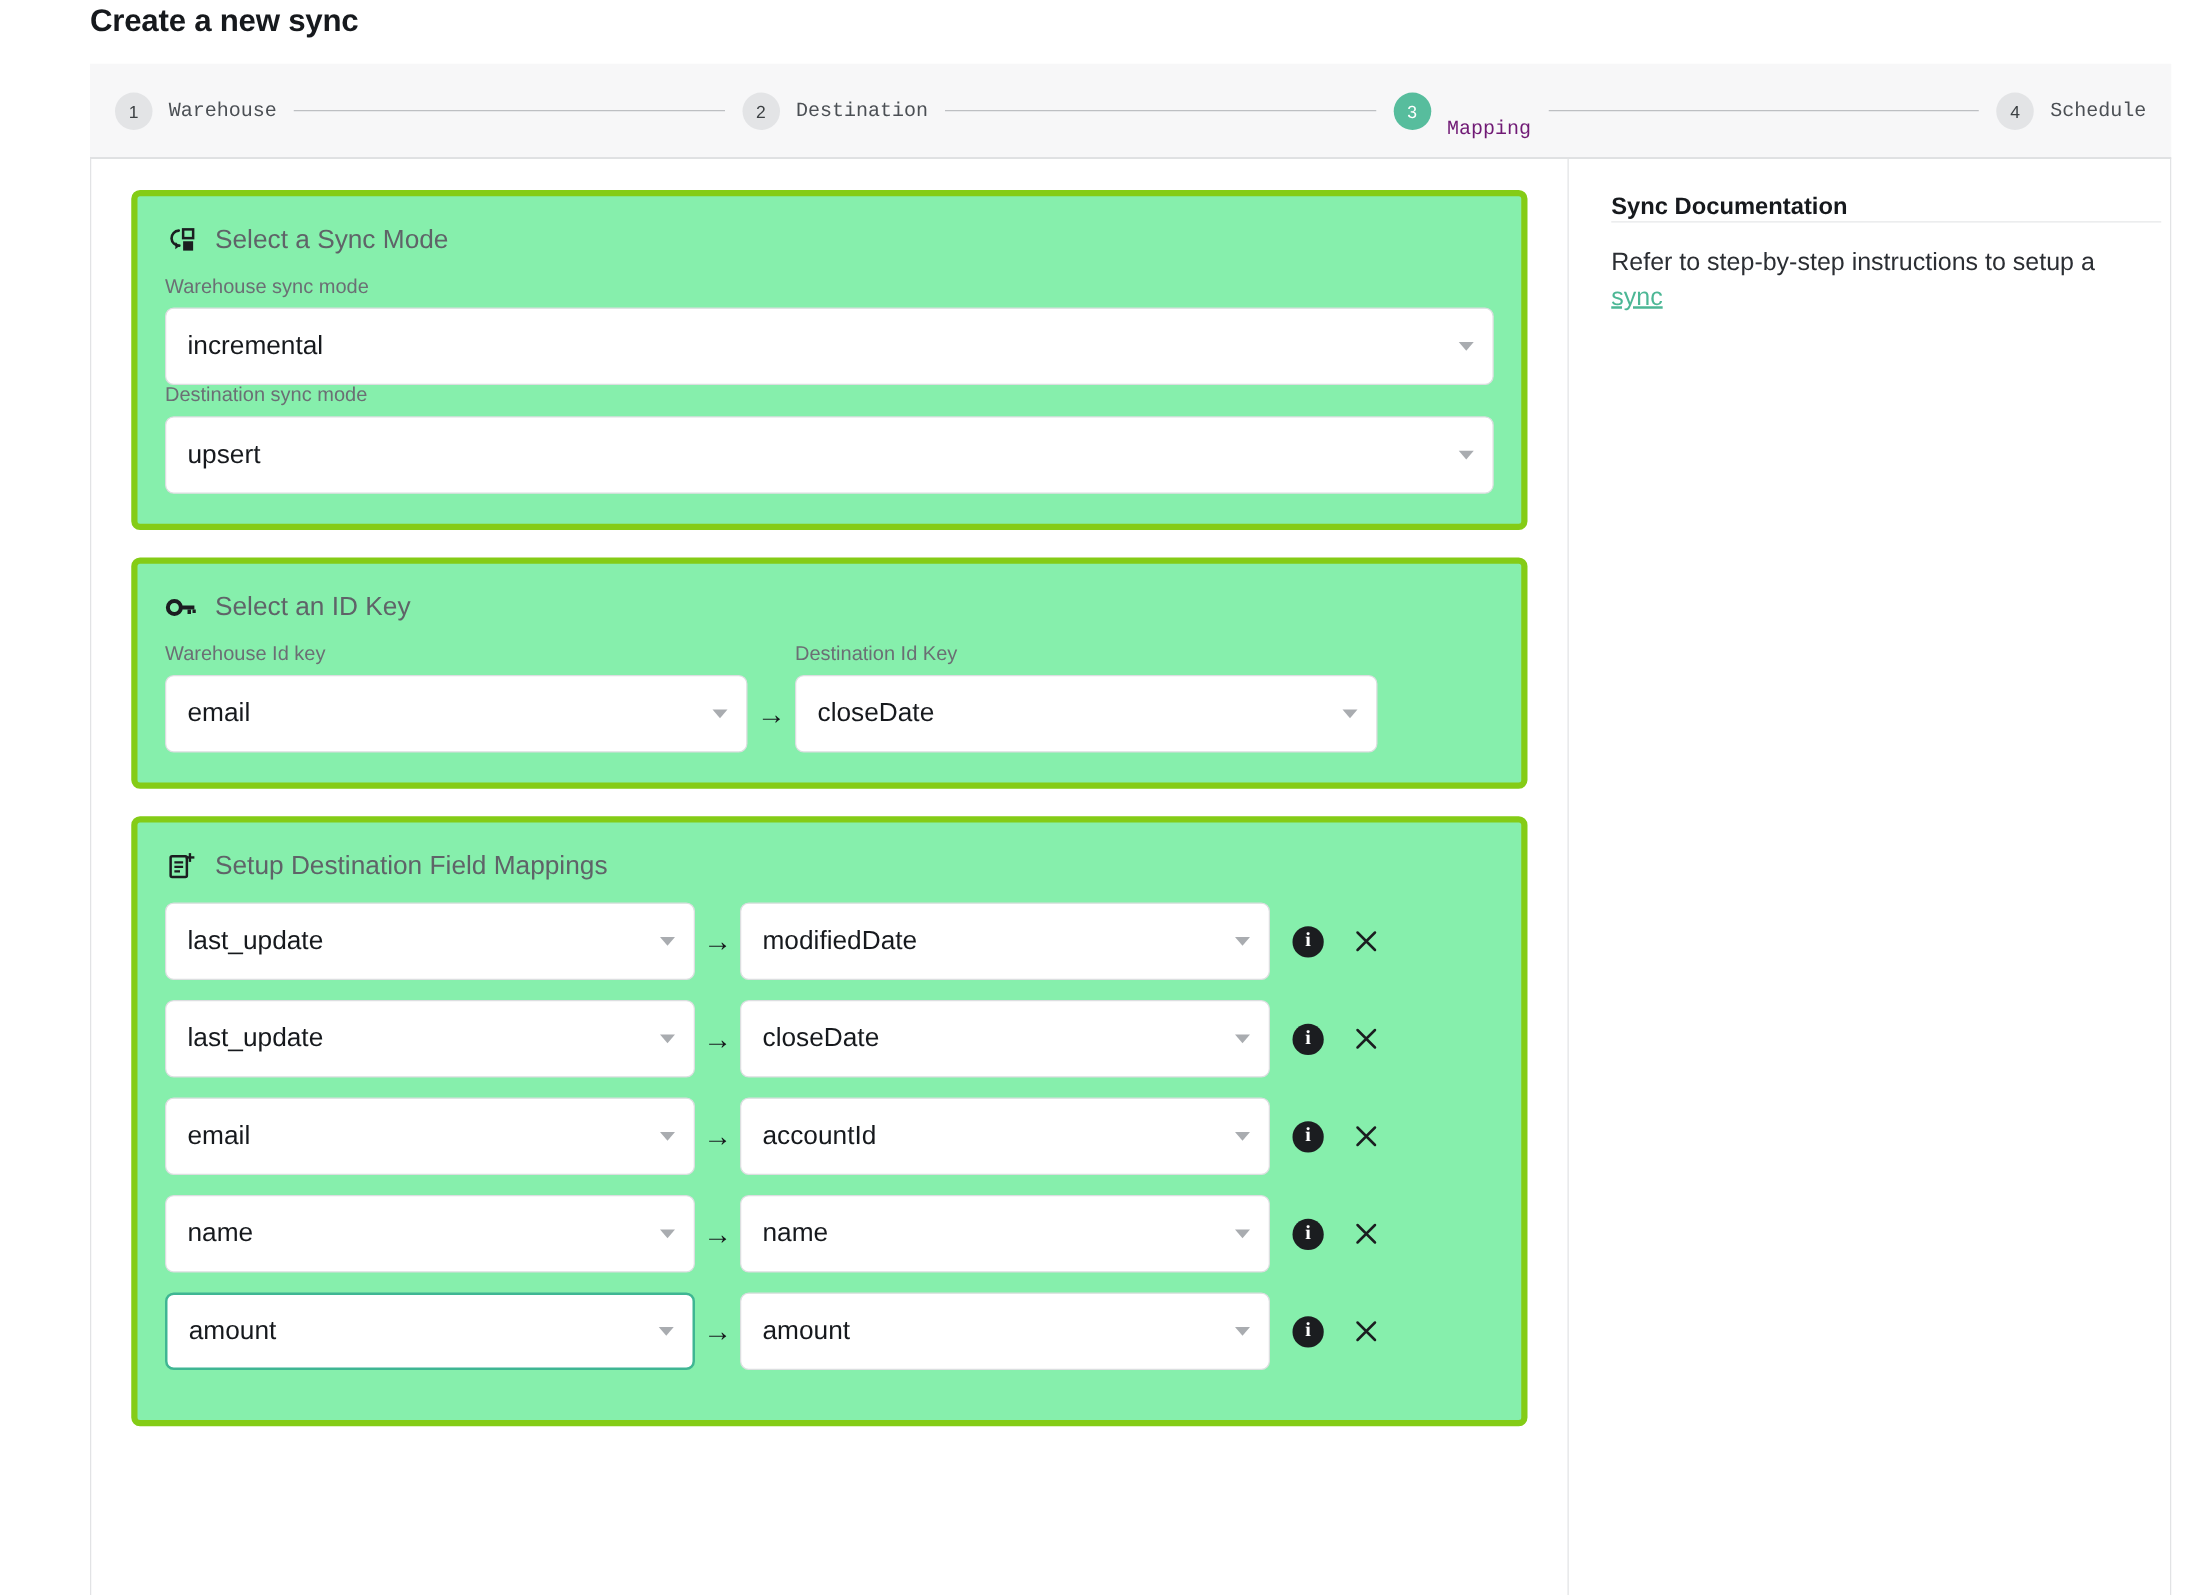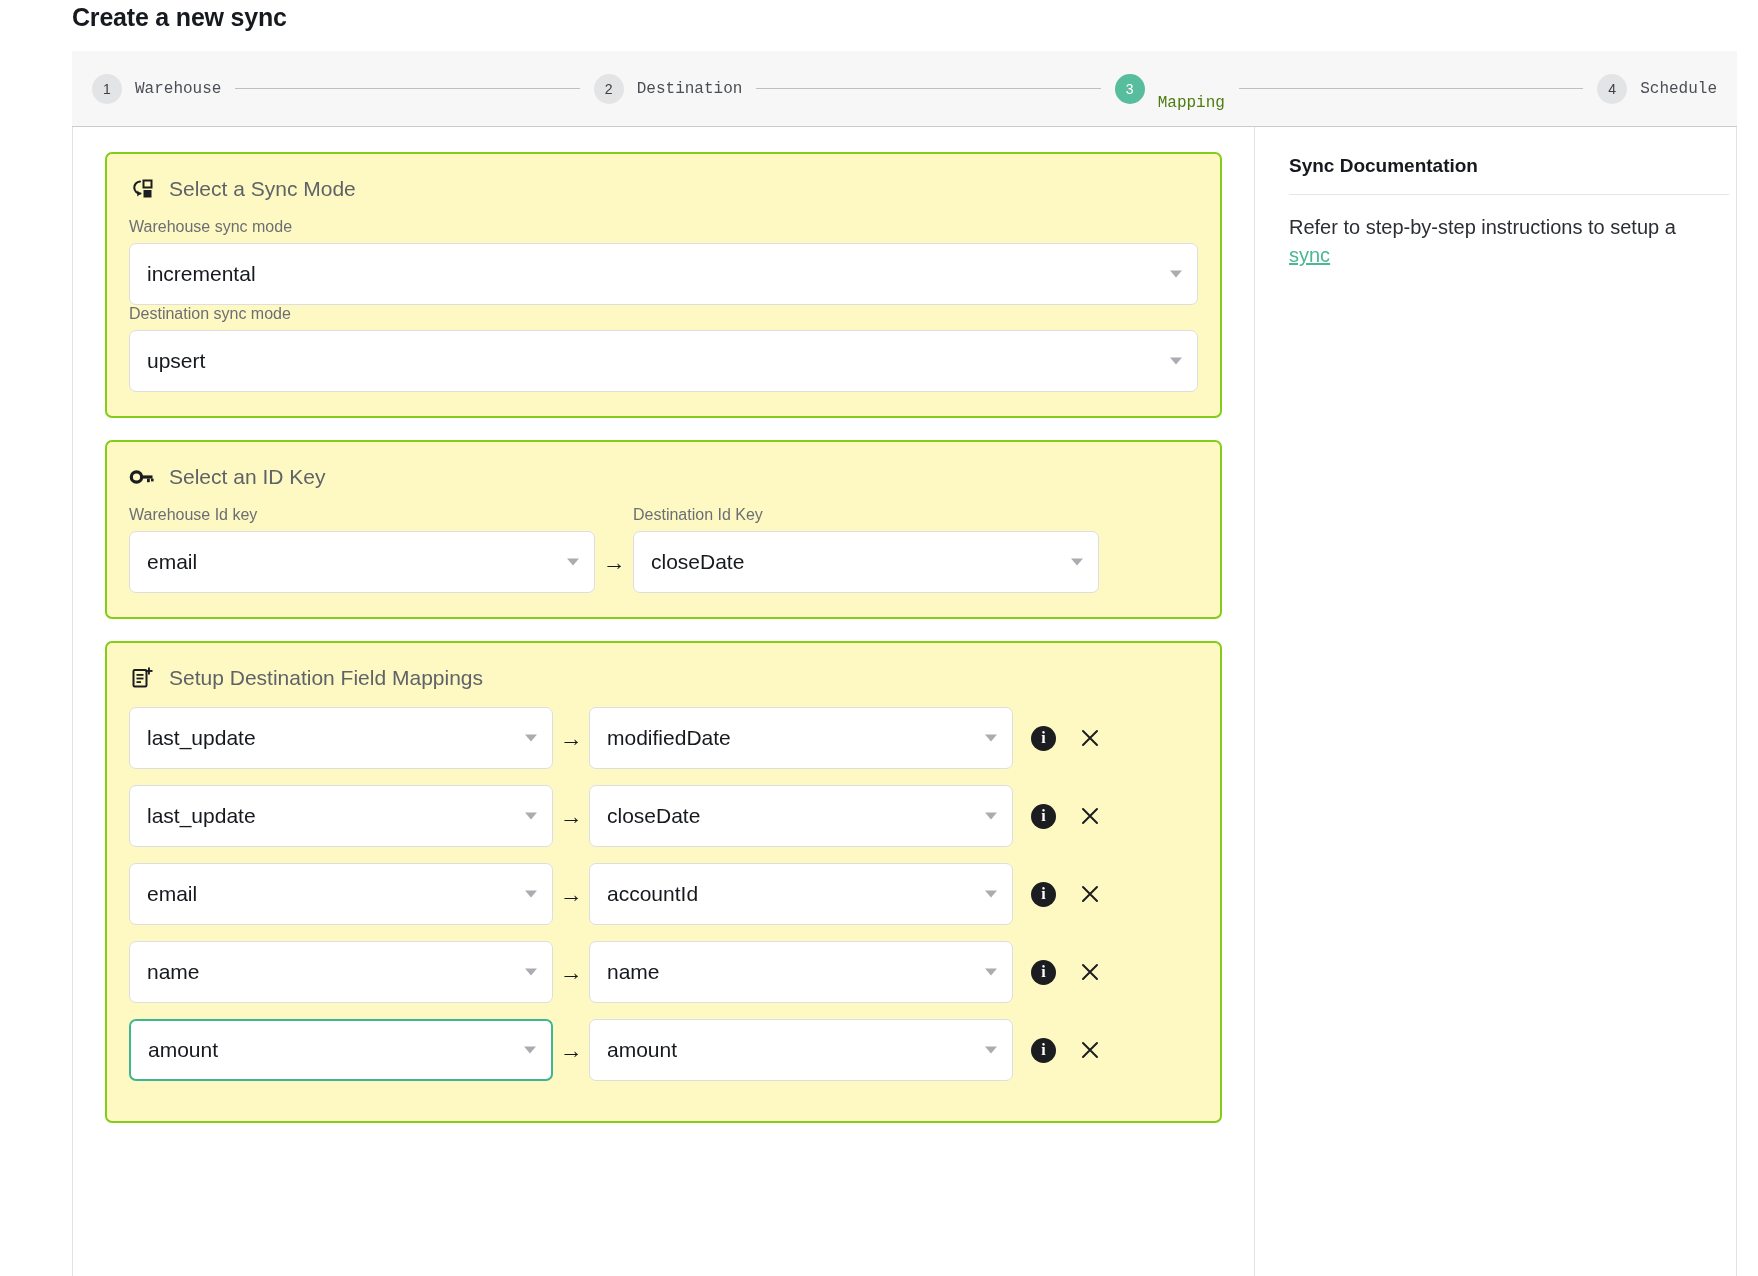--- a/index.html
+++ b/index.html
@@ -65,21 +65,21 @@
     background: #57bd9d;
     color: #ffffff;
   }
   .step-label {
     font-size: 16px;
     color: #4b4f54;
     white-space: nowrap;
     font-family: Liberation Mono, monospace;
   }
   .step.active .step-label {
-    color: #4d7c0f;
+    color: #701a75;
     margin-top: 28px;
   }
   .step-line {
     flex: 1 1 auto;
     height: 1px;
     background: #bdbfc2;
     min-width: 20px;
     margin: 0 14px;
   }
 
@@ -102,23 +102,23 @@
     padding: 25px 32px 0 32px;
     overflow: hidden;
   }
   .doc-col {
     flex: 1 1 auto;
     padding: 28px 34px 0 34px;
   }
 
   
   .card {
-    border: 2px solid #84cc16;
+    border: 5px solid #84cc16;
     border-radius: 7px;
-    background: #fef9c3;
+    background: #86efac;
     padding: 22px 22px 24px 22px;
     margin-bottom: 22px;
   }
   .card-header {
     display: flex;
     align-items: center;
     gap: 14px;
     margin-bottom: 16px;
   }
   .card-title {
@@ -222,21 +222,20 @@
     width: 24px; height: 24px;
     display: flex; align-items: center; justify-content: center;
     cursor: pointer;
   }
 
   
   .doc-title {
     font-size: 19px;
     font-weight: bold;
     color: #16191d;
-    margin-bottom: 17px;
   }
   .doc-divider {
     height: 1px;
     background: #e6e7e9;
     margin-bottom: 18px;
     width: 440px;
   }
   .doc-text {
     font-size: 20px;
     color: #2b2e33;

